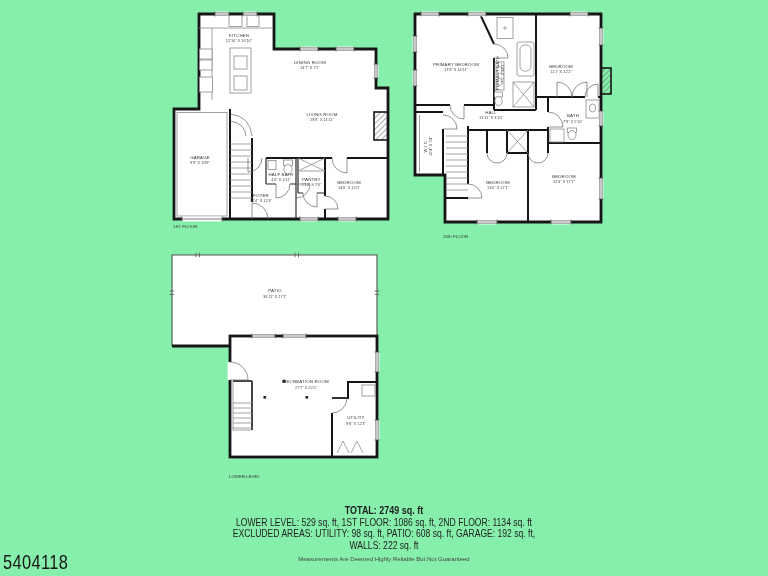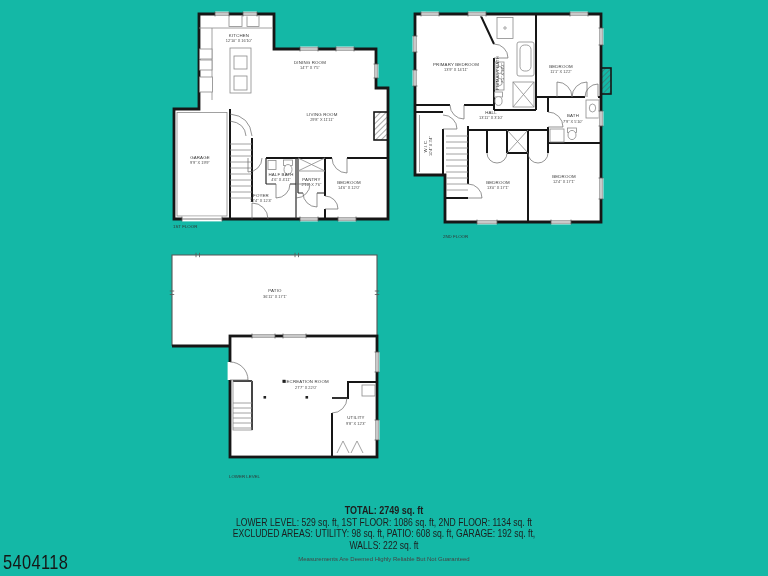--- a/index.html
+++ b/index.html
@@ -1,16 +1,16 @@
 <!DOCTYPE html>
 <html><head>
 <meta charset="utf-8">
 <style>
   html,body{margin:0;padding:0;background:#fff;}
-  .page{position:relative;width:768px;height:576px;background:#14b8a6;overflow:hidden;
+  .page{position:relative;width:768px;height:576px;background:#86efac;overflow:hidden;
         font-family:"Liberation Sans",sans-serif;}
   .plan{position:absolute;}
   .plan-first{left:168px;top:6px;}
   .plan-second{left:408px;top:6px;}
   .plan-lower{left:158px;top:248px;}
   
   .fp{fill:#fff;stroke:#161616;stroke-width:2.8;stroke-linejoin:miter;}
   .w0{stroke:#161616;stroke-width:2.8;fill:none;}
   .w2{stroke:#161616;stroke-width:2;fill:none;}
   .w1{stroke:#2a2a2a;stroke-width:1.2;fill:none;}

